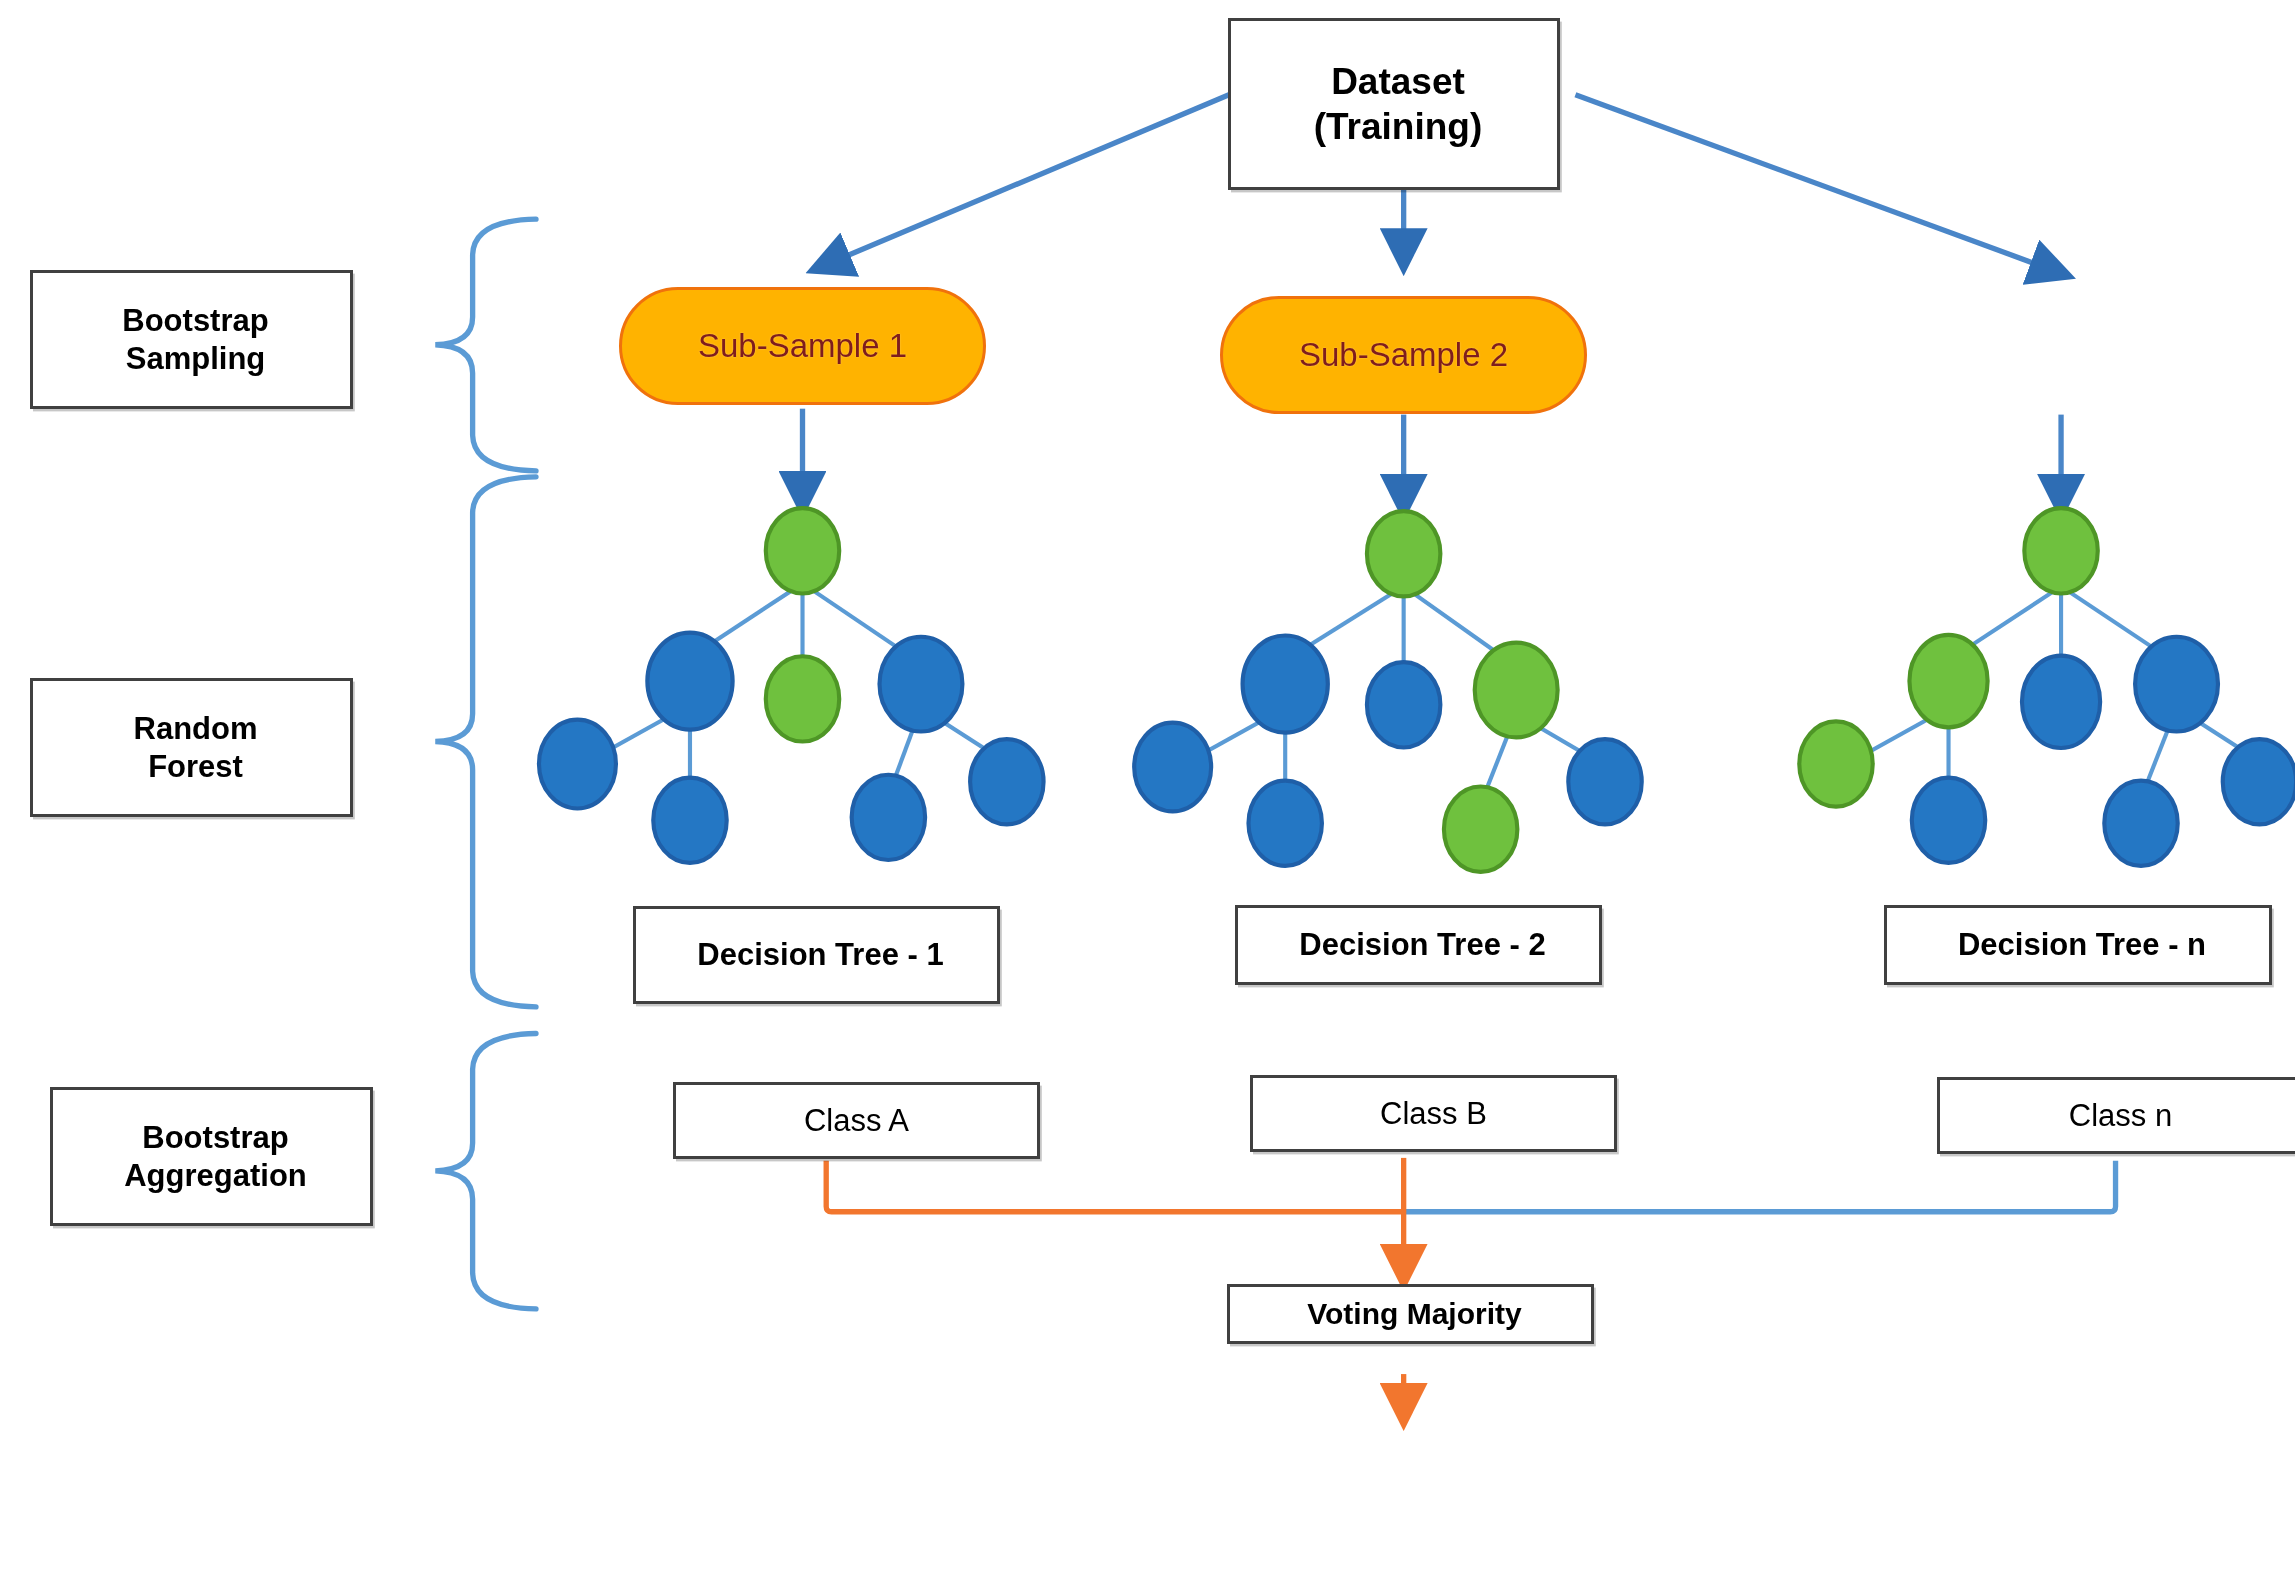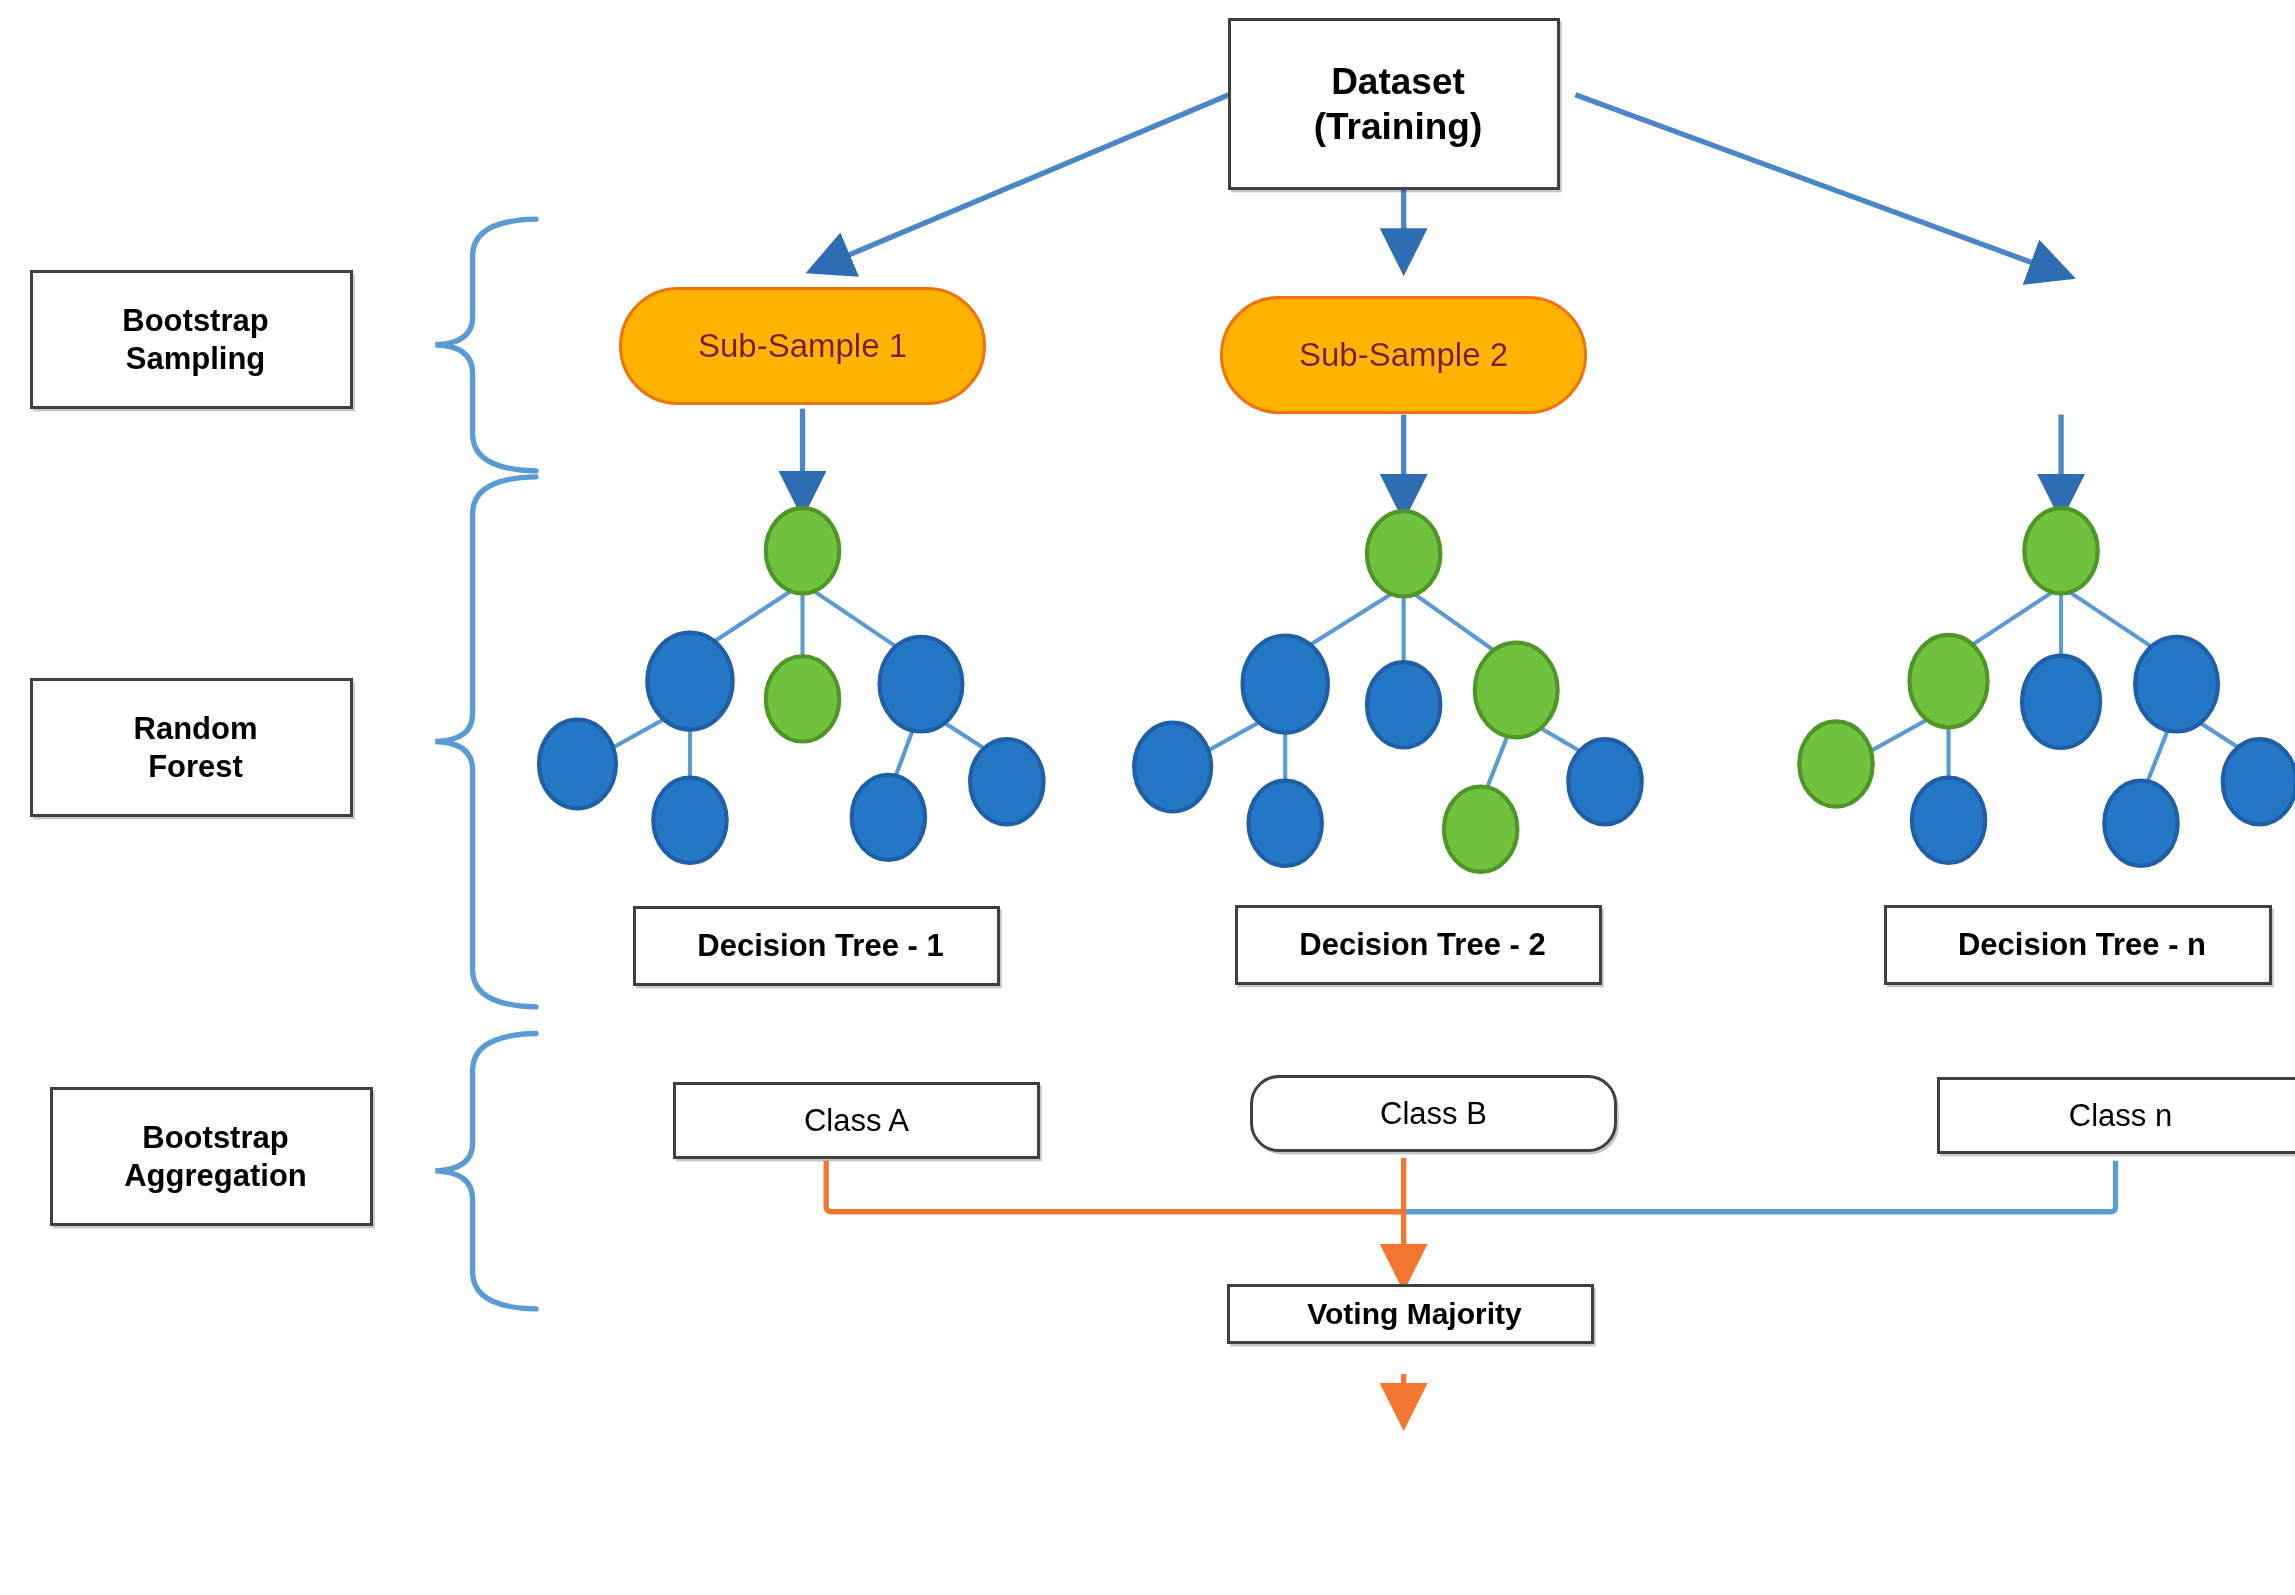--- a/index.html
+++ b/index.html
@@ -175,34 +175,34 @@
 Aggregation</span>
   </div>
 
   <div class="pill" style="left:619px;top:287px;width:367px;height:118px;font-size:33px;">
     <span>Sub-Sample 1</span>
   </div>
   <div class="pill" style="left:1220px;top:296px;width:367px;height:118px;font-size:33px;">
     <span>Sub-Sample 2</span>
   </div>
 
-  <div class="box bold" style="left:633px;top:906px;width:367px;height:80px;font-size:31px;">
+  <div class="box bold" style="left:633px;top:906px;width:367px;height:98px;font-size:31px;">
     <span>Decision Tree - 1</span>
   </div>
   <div class="box bold" style="left:1235px;top:905px;width:367px;height:80px;font-size:31px;">
     <span>Decision Tree - 2</span>
   </div>
   <div class="box bold" style="left:1884px;top:905px;width:388px;height:80px;font-size:31px;">
     <span>Decision Tree - n</span>
   </div>
 
   <div class="box reg" style="left:646px;top:1082px;width:367px;height:77px;font-size:31px;">
     <span>Class A</span>
   </div>
-  <div class="box reg" style="left:1223px;top:1075px;width:367px;height:77px;font-size:31px;border-radius:29px;">
+  <div class="box reg" style="left:1223px;top:1075px;width:367px;height:77px;font-size:31px;">
     <span>Class B</span>
   </div>
   <div class="box reg" style="left:1910px;top:1077px;width:367px;height:77px;font-size:31px;">
     <span>Class n</span>
   </div>
 
   <div class="box bold" style="left:1227px;top:1284px;width:367px;height:60px;font-size:30px;justify-content:center;">
     <span>Voting Majority</span>
   </div>
 

